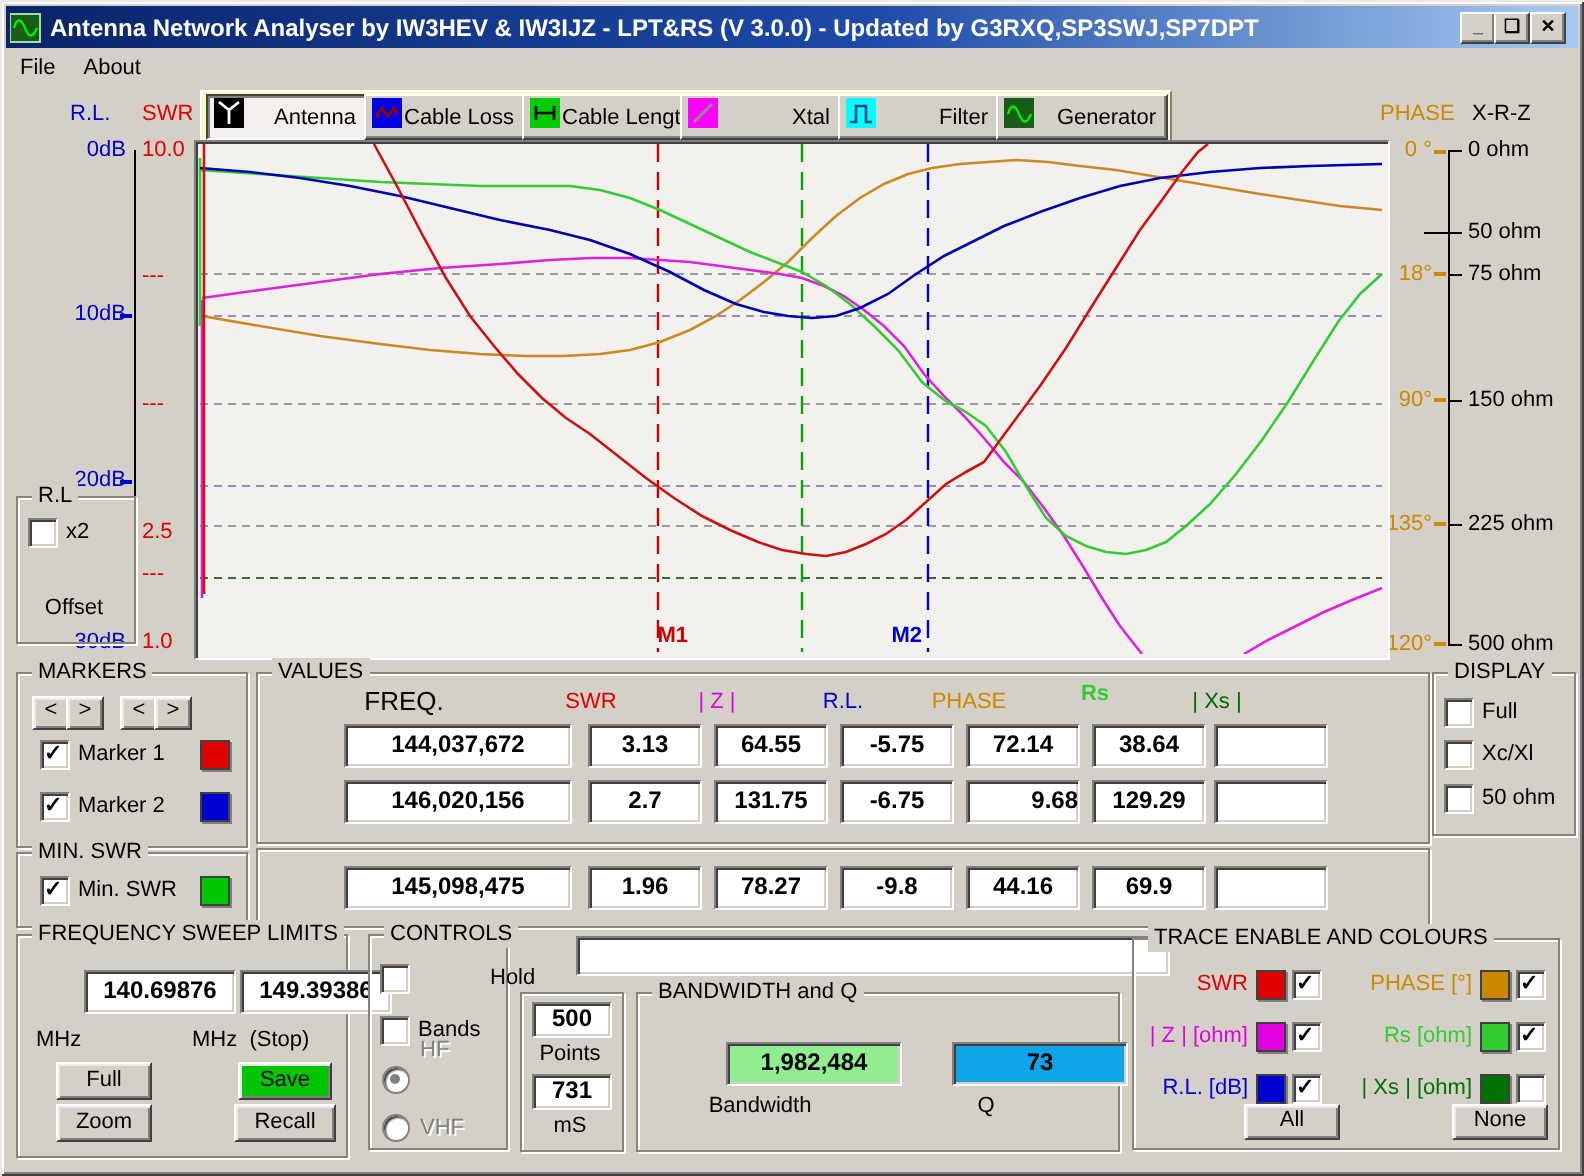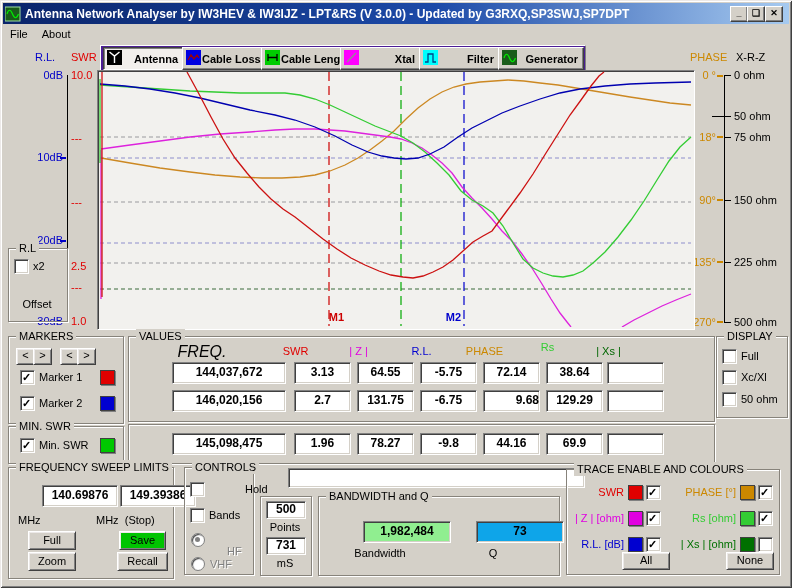--- a/index.html
+++ b/index.html
@@ -35,22 +35,22 @@
   
   .cb{position:absolute;width:13px;height:13px;background:#fff;border:1px solid;border-color:#808080 #fff #fff #808080;
       box-shadow:inset 1px 1px 0 #404040, inset -1px -1px 0 #d4d0c8;}
   .cb.checked::after{content:"✓";position:absolute;left:1px;top:0;font-size:11px;font-weight:bold;line-height:12px;color:#000;}
   .radio{position:absolute;width:12px;height:12px;border-radius:50%;background:#fff;
          border:1px solid #808080;box-shadow:inset 1px 1px 1px #404040;}
   .radio.checked::after{content:"";position:absolute;left:3px;top:3px;width:5px;height:5px;border-radius:50%;background:#808080;}
   .sw{position:absolute;width:13px;height:13px;border:1px solid #404040;box-shadow:1px 1px 0 #808080;}
   .dis{color:#808080;text-shadow:1px 1px 0 #fff;}
   
-  .tabbar{position:absolute;left:100px;top:45px;width:484px;height:26px;background:#4c1d95;
-          border:1px solid;border-color:#fff #808080 #808080 #fff;font-weight:bold;}
+  .tabbar{position:absolute;left:100px;top:45px;width:484px;height:26px;background:#fef9c3;
+          border:1px solid;border-color:#fff #808080 #808080 #fff;}
   .tab{position:absolute;top:1px;height:21px;background:#d4d0c8;display:flex;align-items:center;
        border:1px solid;border-color:#fff #404040 #404040 #fff;box-shadow:inset -1px -1px 0 #808080;}
   .tab.sel{background:#f2efec;border-color:#404040 #fff #fff #404040;box-shadow:inset 1px 1px 0 #808080;}
   .tab .ticon{margin-left:3px;flex:none;display:block;}
   .tab .tlab{flex:1;text-align:right;padding-right:5px;white-space:nowrap;}
   
   .plot{position:absolute;left:97px;top:70px;width:596px;height:258px;background:#f2f1ee;
         border:1px solid;border-color:#808080 #fff #fff #808080;box-shadow:inset 1px 1px 0 #404040;}
   .plot svg{position:absolute;left:0;top:0;}
   .axisline{position:absolute;width:1px;background:#000;}
@@ -142,21 +142,21 @@
   <span class="lbl" style="left:71px;top:196px;color:#e00000;">---</span>
   <span class="lbl" style="left:71px;top:260px;color:#e00000;">2.5</span>
   <span class="lbl" style="left:71px;top:281px;color:#e00000;">---</span>
   <span class="lbl" style="left:71px;top:315px;color:#e00000;">1.0</span>
 
   <div class="axisline" style="left:724px;top:75px;height:248px;"></div>
   <span class="lbl" style="left:688px;top:69px;width:28px;text-align:right;color:#cc8800;">0 °</span>
   <span class="lbl" style="left:688px;top:131px;width:28px;text-align:right;color:#cc8800;">18°</span>
   <span class="lbl" style="left:688px;top:194px;width:28px;text-align:right;color:#cc8800;">90°</span>
   <span class="lbl" style="left:688px;top:256px;width:28px;text-align:right;color:#cc8800;">135°</span>
-  <span class="lbl" style="left:688px;top:316px;width:28px;text-align:right;color:#cc8800;">270°</span>
+  <span class="lbl" style="left:688px;top:316px;width:28px;text-align:right;color:#cc8800;">120°</span>
   <div class="abs" style="left:717px;top:75px;width:6px;height:2px;background:#cc8800;"></div>
   <div class="abs" style="left:717px;top:136px;width:6px;height:2px;background:#cc8800;"></div>
   <div class="abs" style="left:717px;top:199px;width:6px;height:2px;background:#cc8800;"></div>
   <div class="abs" style="left:717px;top:261px;width:6px;height:2px;background:#cc8800;"></div>
   <div class="abs" style="left:717px;top:321px;width:6px;height:2px;background:#cc8800;"></div>
   <div class="tick" style="left:725px;top:75px;width:6px;"></div>
   <div class="tick" style="left:712px;top:116px;width:19px;"></div>
   <div class="tick" style="left:725px;top:137px;width:6px;"></div>
   <div class="tick" style="left:725px;top:200px;width:6px;"></div>
   <div class="tick" style="left:725px;top:262px;width:6px;"></div>
@@ -217,26 +217,26 @@
   <div class="grp" style="left:8px;top:426px;width:114px;height:36px;">
     <span class="cap">MIN. SWR</span>
   </div>
   <span class="cb checked" style="left:20px;top:438px;"></span>
   <span class="lbl" style="left:39px;top:439px;">Min. SWR</span>
   <span class="sw" style="left: 100px; top: 438px; background: rgb(0, 200, 0);"></span>
 
   <div class="grp" style="left:128px;top:336px;width:585px;height:84px;">
     <span class="cap">VALUES</span>
   </div>
-  <span class="hdr" style="left: 146px; top: 343px; width: 112px; font-size: 16px; color: rgb(0, 0, 0); font-style: italic;">FREQ.</span>
+  <span class="hdr" style="left: 146px; top: 343px; width: 112px; font-size: 13px; color: rgb(0, 0, 0);">FREQ.</span>
   <span class="hdr" style="left: 268px; top: 345px; width: 55px; color: rgb(224, 0, 0);">SWR</span>
   <span class="hdr" style="left: 331px; top: 345px; width: 55px; color: rgb(224, 0, 224);">| Z |</span>
   <span class="hdr" style="left: 394px; top: 345px; width: 55px; color: rgb(0, 0, 208);">R.L.</span>
   <span class="hdr" style="left: 457px; top: 345px; width: 55px; color: rgb(204, 136, 0);">PHASE</span>
-  <span class="hdr" style="left: 520px; top: 341px; width: 55px; color: rgb(51, 204, 51);">Rs</span>
+  <span class="hdr" style="left: 520px; top: 341px; width: 55px; color: rgb(51, 204, 51); font-weight: bold;">Rs</span>
   <span class="hdr" style="left: 581px; top: 345px; width: 55px; color: rgb(0, 102, 0);">| Xs |</span>
 
   <div class="field h20" style="left:146px;top:362px;width:112px;">144,037,672</div>
   <div class="field h20" style="left:268px;top:362px;width:55px;">3.13</div>
   <div class="field h20" style="left:331px;top:362px;width:55px;">64.55</div>
   <div class="field h20" style="left:394px;top:362px;width:55px;">-5.75</div>
   <div class="field h20" style="left:457px;top:362px;width:55px;">72.14</div>
   <div class="field h20" style="left:520px;top:362px;width:55px;">38.64</div>
   <div class="field h20" style="left:581px;top:362px;width:55px;"></div>
 
@@ -280,21 +280,21 @@
   <span class="btn" style="left:117px;top:552px;width:49px;height:17px;line-height:16px;">Recall</span>
 
   <div class="grp" style="left:184px;top:467px;width:68px;height:106px;">
     <span class="cap">CONTROLS</span>
   </div>
   <span class="cb" style="left:190px;top:482px;"></span>
   <span class="lbl" style="left:209px;top:483px;margin-left:36px;">Hold</span>
   <span class="cb" style="left:190px;top:508px;"></span>
   <span class="lbl" style="left:209px;top:509px;">Bands</span>
   <span class="radio checked" style="left:191px;top:533px;"></span>
-  <span class="lbl dis" style="left:210px;top:545px;margin-left:17px;">HF</span>
+  <span class="lbl dis" style="left:210px;top:519px;">HF</span>
   <span class="radio" style="left:191px;top:557px;"></span>
   <span class="lbl dis" style="left:210px;top:558px;">VHF</span>
 
   <div class="field h20" style="left:262px;top:468px;width:295px;height:18px;line-height:17px;font-weight:normal;text-align:left;"></div>
 
   <div class="grp" style="left:260px;top:496px;width:50px;height:78px;"></div>
   <div class="field h16" style="left:266px;top:501px;width:38px;">500</div>
   <span class="lbl" style="left:260px;top:521px;width:50px;text-align:center;">Points</span>
   <div class="field h16" style="left:266px;top:537px;width:38px;">731</div>
   <span class="lbl" style="left:260px;top:557px;width:50px;text-align:center;">mS</span>

